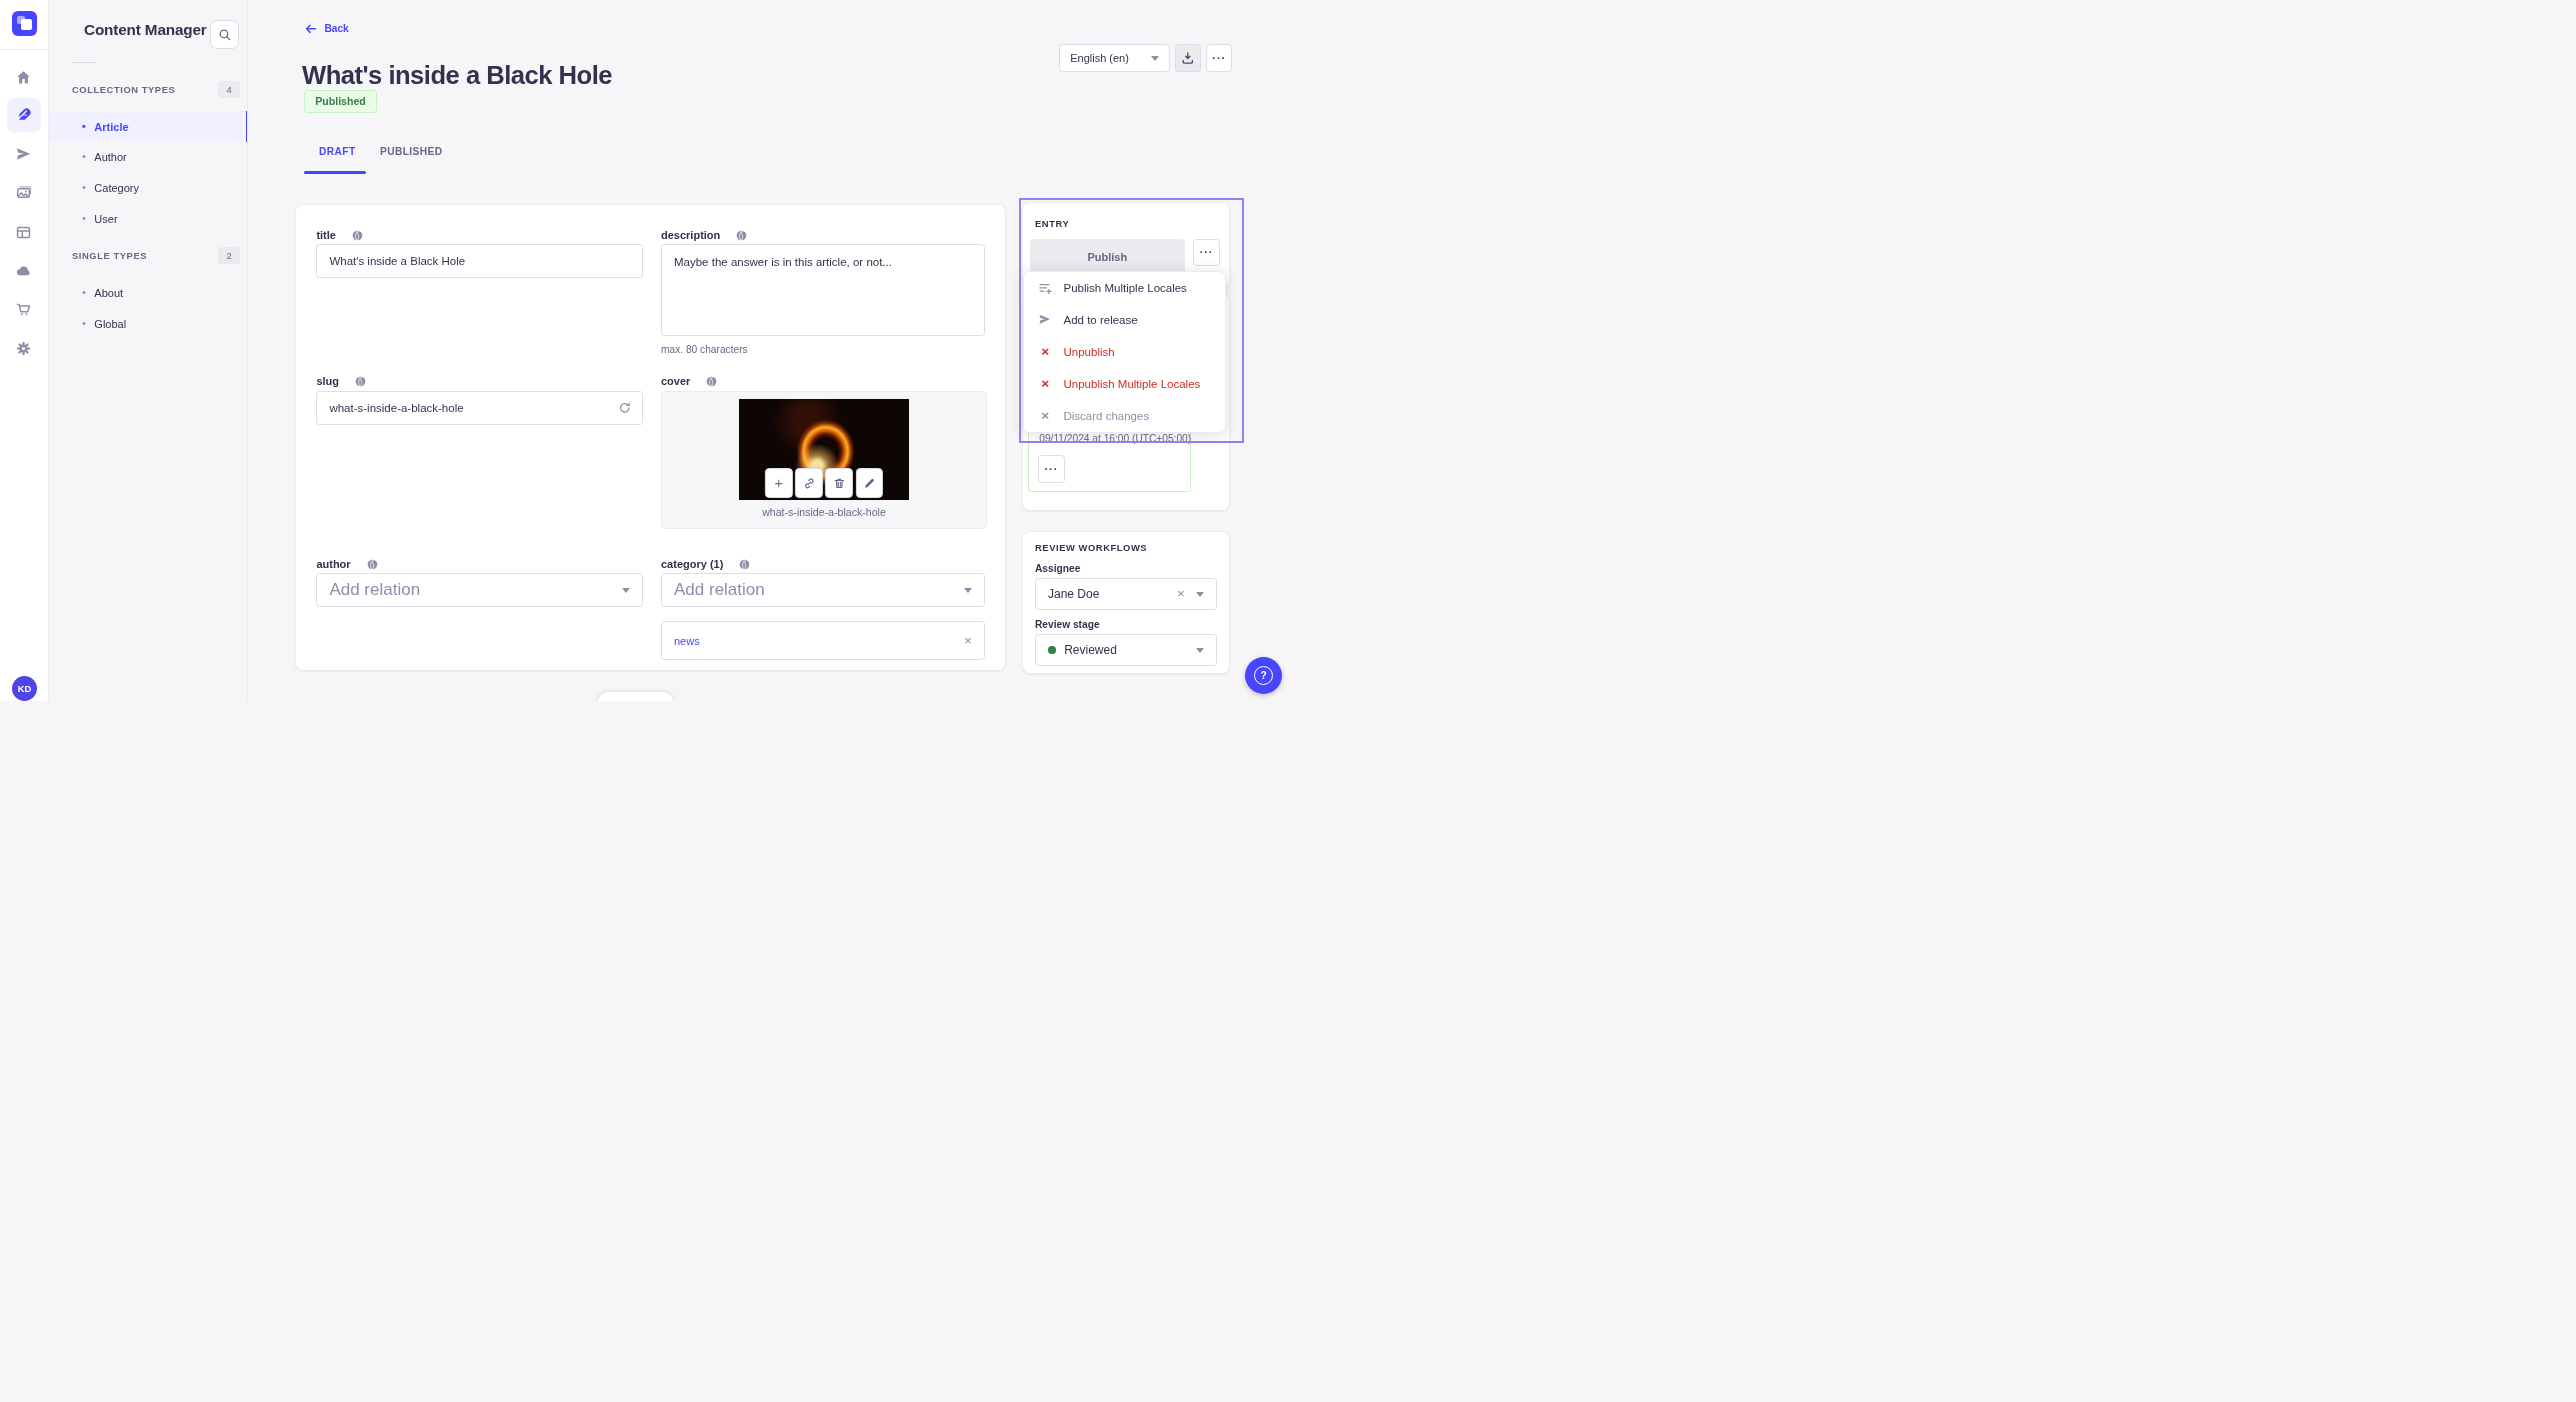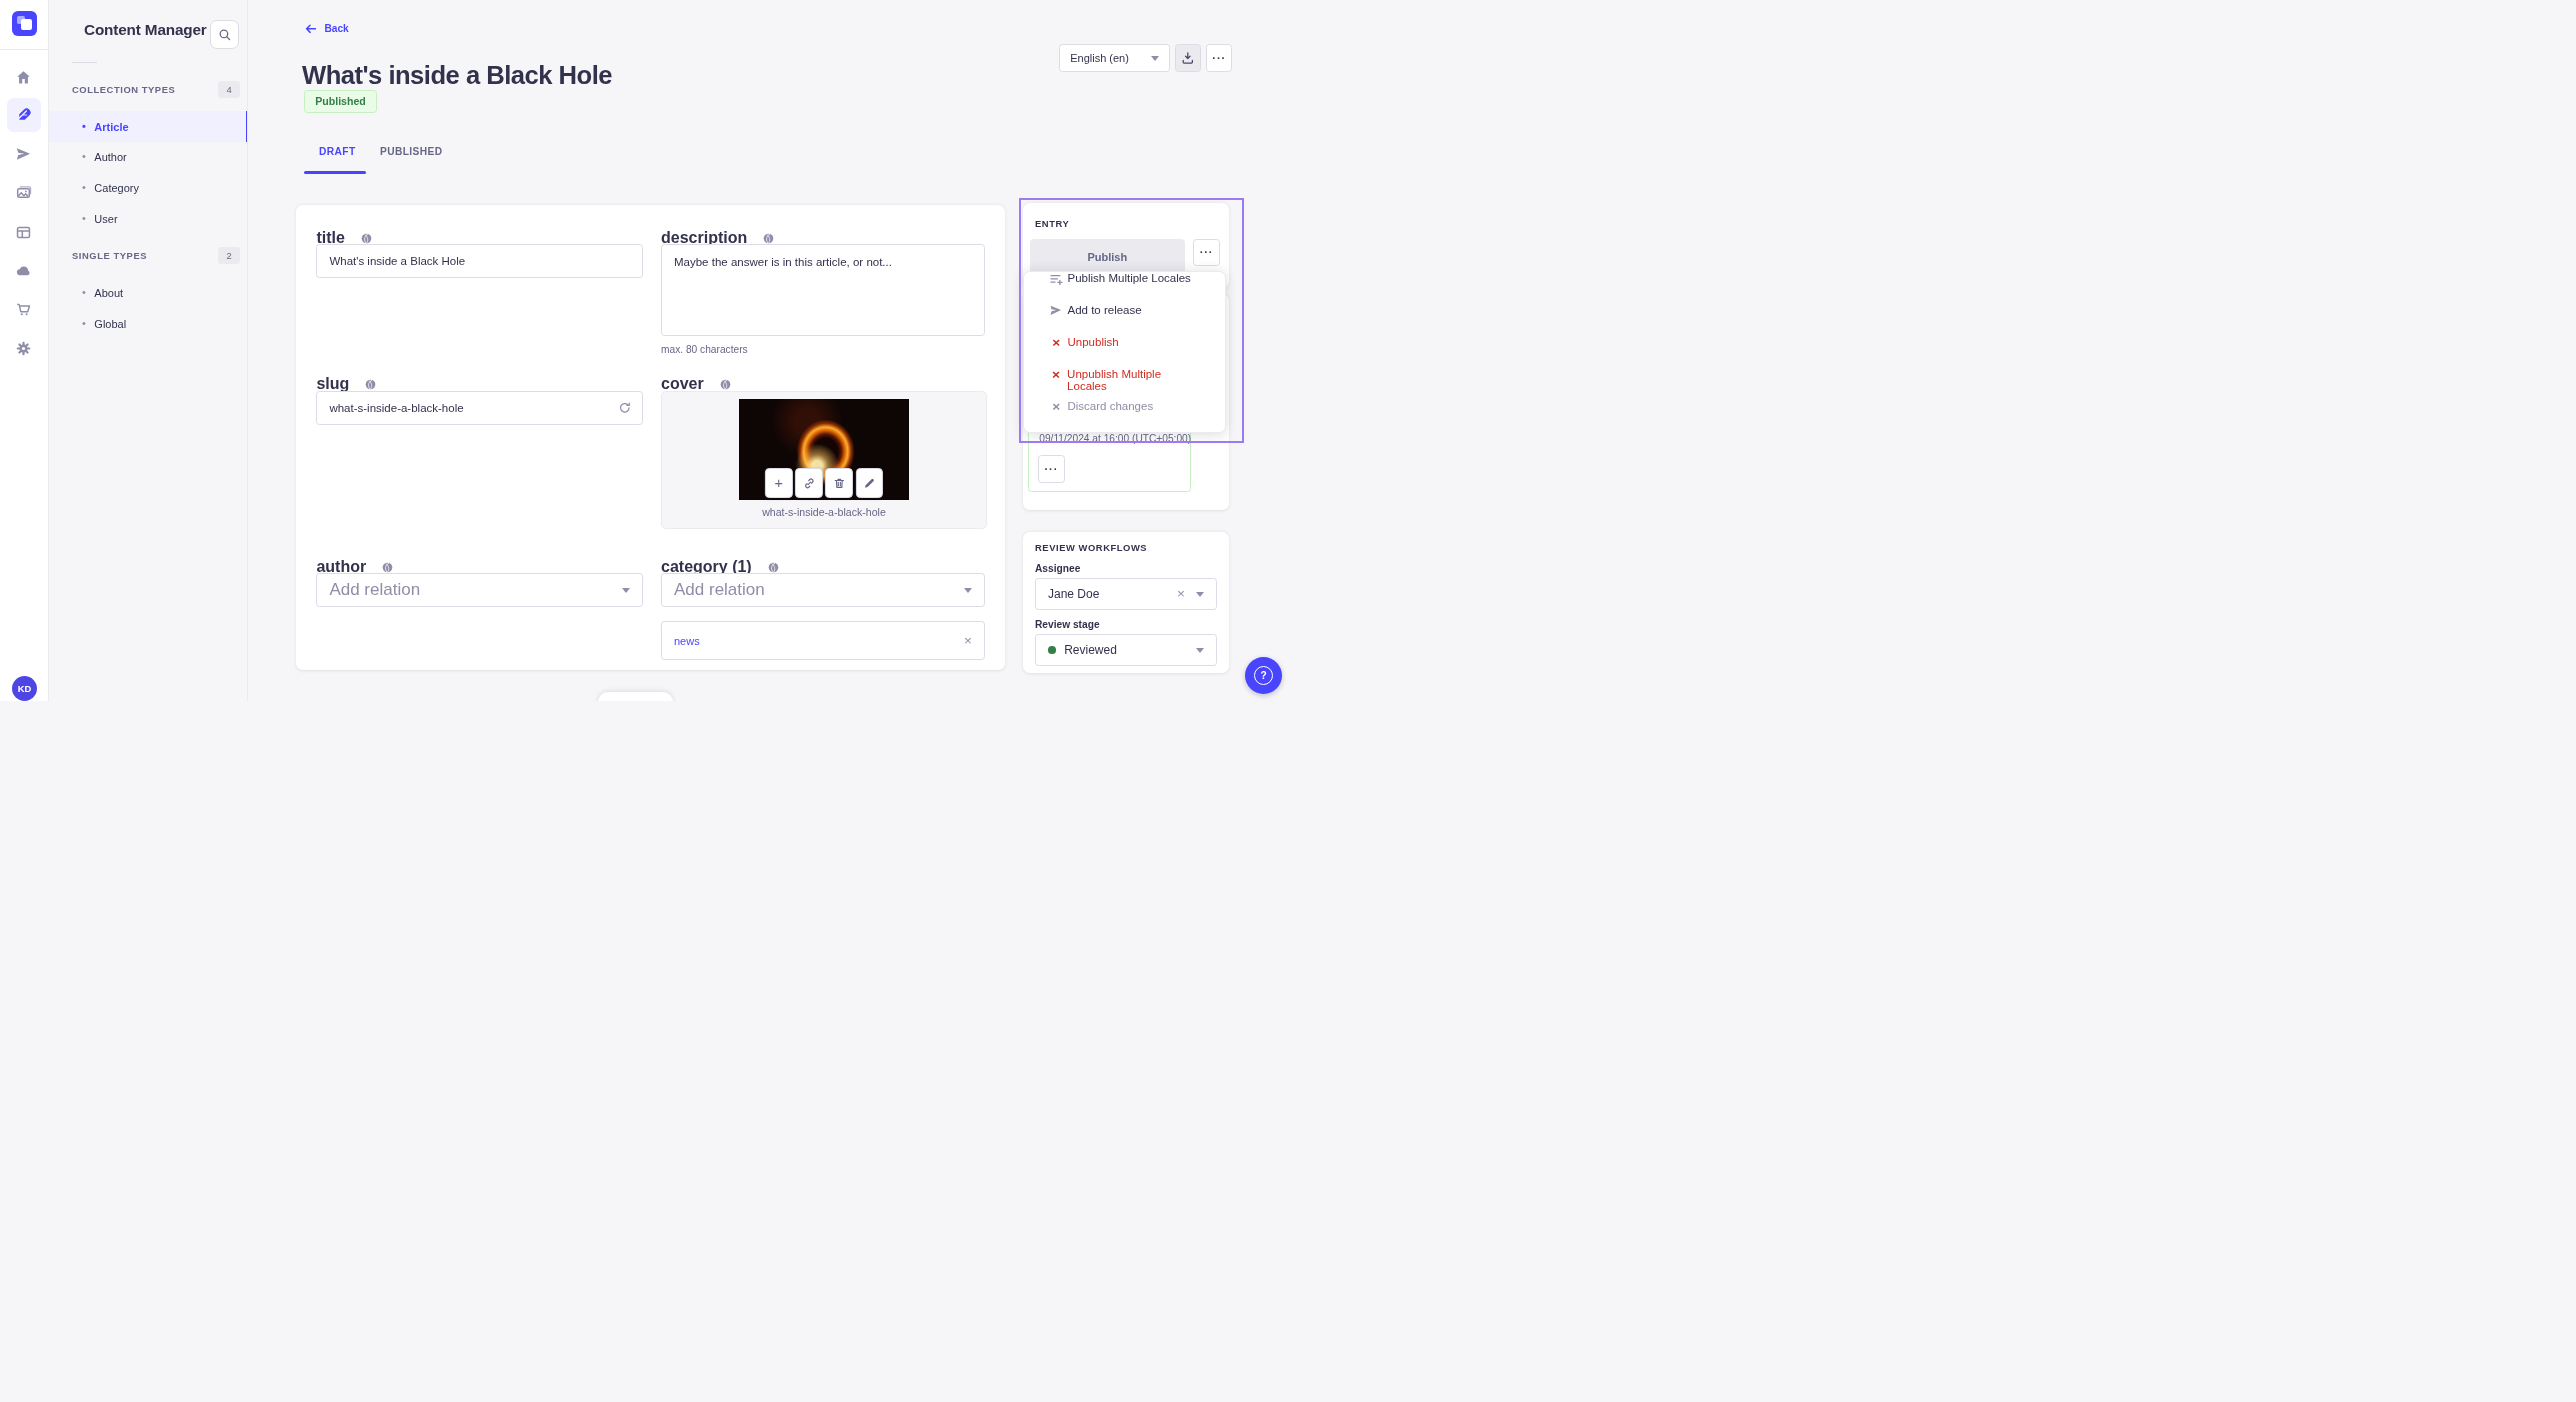--- a/index.html
+++ b/index.html
@@ -55,21 +55,21 @@
   .hbtn{position:absolute;top:44px;height:28px;border-radius:3.4px;display:flex;align-items:center;justify-content:center;
         cursor:pointer;box-sizing:border-box}
   .hbtn.export{left:1175px;width:25.6px;background:var(--line2);border:0.9px solid var(--line)}
   .hbtn.hmore{left:1206px;width:26.4px;background:#fff;border:0.9px solid var(--line)}
   .dots{font-size:11px;font-weight:700;letter-spacing:0.9px;color:var(--dark);line-height:1}
   .caret{width:0;height:0;border-left:4.3px solid transparent;border-right:4.3px solid transparent;border-top:5.1px solid var(--gray)}
 
   
   .form-card{position:absolute;left:296px;top:205px;width:709px;height:465px;background:#fff;border-radius:6.8px;
              box-shadow:0 0.9px 3.4px rgba(33,33,52,.1)}
-  .f-label{position:absolute;display:flex;align-items:center;gap:16px;font-size:16px;font-weight:600;color:var(--dark)}
+  .f-label{position:absolute;display:flex;align-items:center;gap:16px;font-size:11px;font-weight:600;color:var(--dark)}
   .f-input{position:absolute;height:34px;background:#fff;border:0.9px solid var(--line);border-radius:3.4px;box-sizing:border-box;
            font-size:11.5px;color:var(--dark);padding:0 12px;font-family:"Liberation Sans",sans-serif;outline:none}
   .f-area{position:absolute;background:#fff;border:0.9px solid var(--line);border-radius:3.4px;box-sizing:border-box;
           font-size:11.5px;color:var(--dark);padding:9.4px 12px;font-family:"Liberation Sans",sans-serif;resize:none;outline:none;line-height:1.4}
   .f-hint{position:absolute;font-size:10.2px;color:var(--mid)}
   .refresh-btn{position:absolute;left:322px;top:196px;cursor:pointer}
   .cover-box{position:absolute;left:365px;top:186px;width:324px;height:136px;background:var(--bg);
              border:0.9px solid var(--line2);border-radius:5.1px}
   .bh-img{position:absolute;left:77px;top:6.8px;width:170px;height:101px;background:
       radial-gradient(circle at 46% 66%, rgba(255,236,170,.95) 0 5.1px, rgba(255,200,90,.55) 11px, rgba(255,170,60,0) 22px),
@@ -97,21 +97,21 @@
               background:#fff;display:flex;align-items:center;justify-content:center;cursor:pointer}
   .entry-card{left:1023px;top:203px;width:206px;height:85px;z-index:7}
   .e-head{position:absolute;left:12px;top:15.3px;font-size:9.4px;font-weight:700;letter-spacing:.06em;color:var(--dark)}
   .publish-btn{position:absolute;left:6.8px;top:36px;width:155px;height:36px;background:var(--line2);border:0.9px solid var(--line2);
                border-radius:3.4px;color:var(--mid);font-size:11px;font-weight:600;display:flex;align-items:center;
                justify-content:center;cursor:pointer;box-sizing:border-box}
   .e-more{position:absolute;left:170px;top:36px;width:27px;height:27px;background:#fff;border:0.9px solid var(--line);
           border-radius:3.4px;display:flex;align-items:center;justify-content:center;cursor:pointer;box-sizing:border-box}
   .menu{position:absolute;left:1023px;top:271px;width:203px;height:162px;background:#fff;border:0.9px solid var(--line2);
         border-radius:6.8px;box-shadow:0 1.7px 12.8px rgba(33,33,52,.15);z-index:8;padding-top:0;box-sizing:border-box}
-  .menu-item{height:32px;display:flex;align-items:flex-start;gap:4px;padding:0 25px;font-size:11.5px;color:var(--dark);cursor:pointer}
+  .menu-item{height:32px;display:flex;align-items:center;gap:11px;padding:0 14px;font-size:11.5px;color:var(--dark);cursor:pointer}
   .menu-item .mi{width:14.5px;display:flex;justify-content:center}
   .menu-item.danger{color:var(--danger)}
   .menu-item.disabled{color:var(--gray)}
   .menu-x{font-size:13.6px;font-weight:700;line-height:1}
   .review-card{left:1023px;top:532px;width:206px;height:141px;z-index:6}
   .rv-head{position:absolute;left:12px;top:10.2px;font-size:9.4px;font-weight:700;letter-spacing:.06em;color:var(--dark)}
   .rv-label{position:absolute;left:12px;font-size:10.2px;font-weight:600;color:var(--dark)}
   .rv-combo{left:12px;width:182px;height:32px}
   .rv-right{display:flex;align-items:center;gap:11px}
   .stage-dot{width:7.7px;height:7.7px;border-radius:50%;background:var(--green);display:inline-block}

